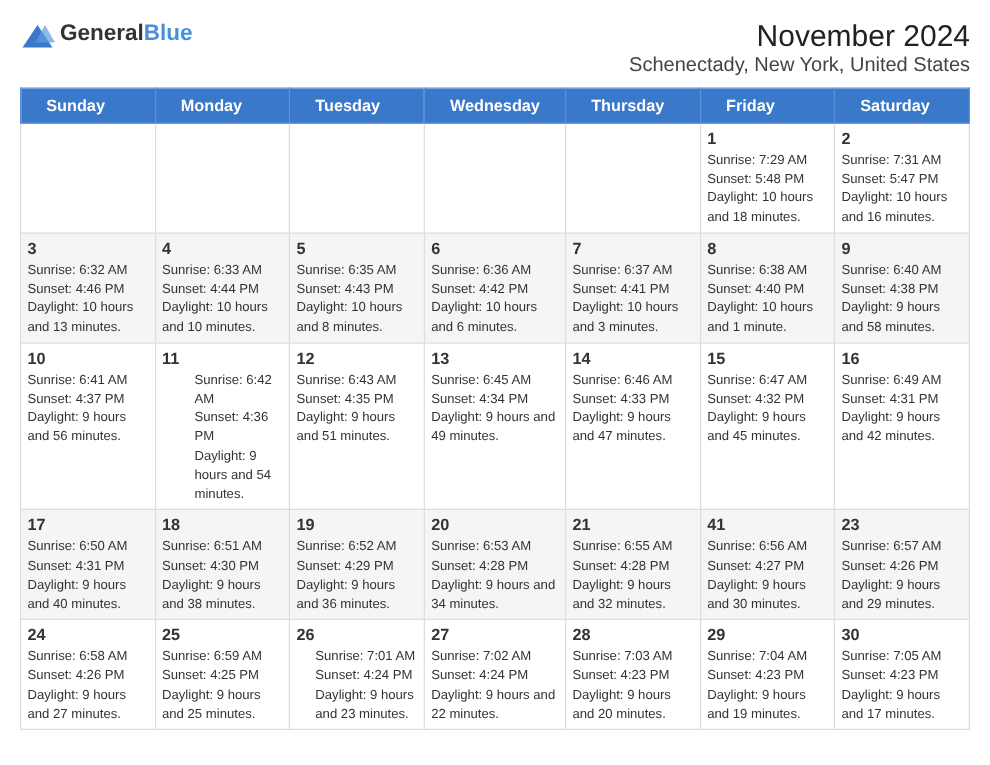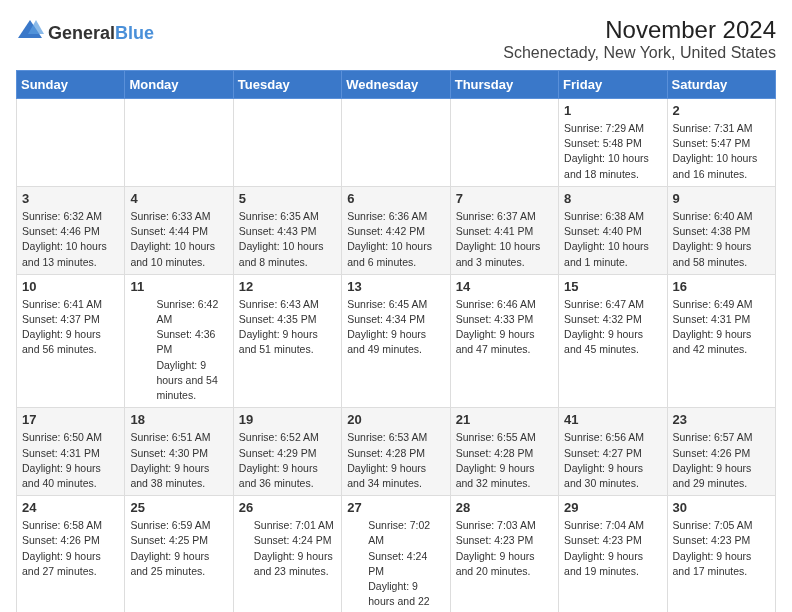--- a/index.html
+++ b/index.html
@@ -11,21 +11,21 @@
       padding: 16px;
     }
     .header-area {
       display: flex;
       justify-content: space-between;
       align-items: flex-start;
       margin-bottom: 8px;
     }
     .logo {
       display: flex;
-      align-items: flex-end;
+      align-items: flex-start;
       gap: 4px;
     }
     .logo-text-general {
       font-size: 18px;
       font-weight: bold;
       color: #333;
     }
     .logo-text-blue {
       font-size: 18px;
       font-weight: bold;
@@ -50,21 +50,21 @@
     .calendar {
       width: 100%;
       border-collapse: collapse;
       border: 1px solid #ccc;
     }
     .calendar th {
       background-color: #3a78c9;
       color: #fff;
       font-size: 13px;
       font-weight: bold;
-      padding: 6px 4px;
+      padding: 6px 20px;
       text-align: left;
       border: 1px solid #5a90d9;
     }
     .calendar td {
       vertical-align: top;
       font-size: 10.5px;
       color: #333;
       padding: 4px 5px;
       border: 1px solid #ddd;
       width: 108px;
@@ -287,21 +287,21 @@
 Daylight: 9 hours and 25 minutes.</div>
         </td>
         <td>
           <span class="day-num">26</span>
           <div class="day-info" style="white-space: pre-line; margin-left: 15px;">Sunrise: 7:01 AM
 Sunset: 4:24 PM
 Daylight: 9 hours and 23 minutes.</div>
         </td>
         <td>
           <span class="day-num">27</span>
-          <div class="day-info" style="white-space: pre-line; margin-left: 21px;">Sunrise: 7:02 AM
+          <div class="day-info" style="white-space: pre-line;">Sunrise: 7:02 AM
 Sunset: 4:24 PM
 Daylight: 9 hours and 22 minutes.</div>
         </td>
         <td>
           <span class="day-num">28</span>
           <div class="day-info" style="white-space: pre-line;">Sunrise: 7:03 AM
 Sunset: 4:23 PM
 Daylight: 9 hours and 20 minutes.</div>
         </td>
         <td>

